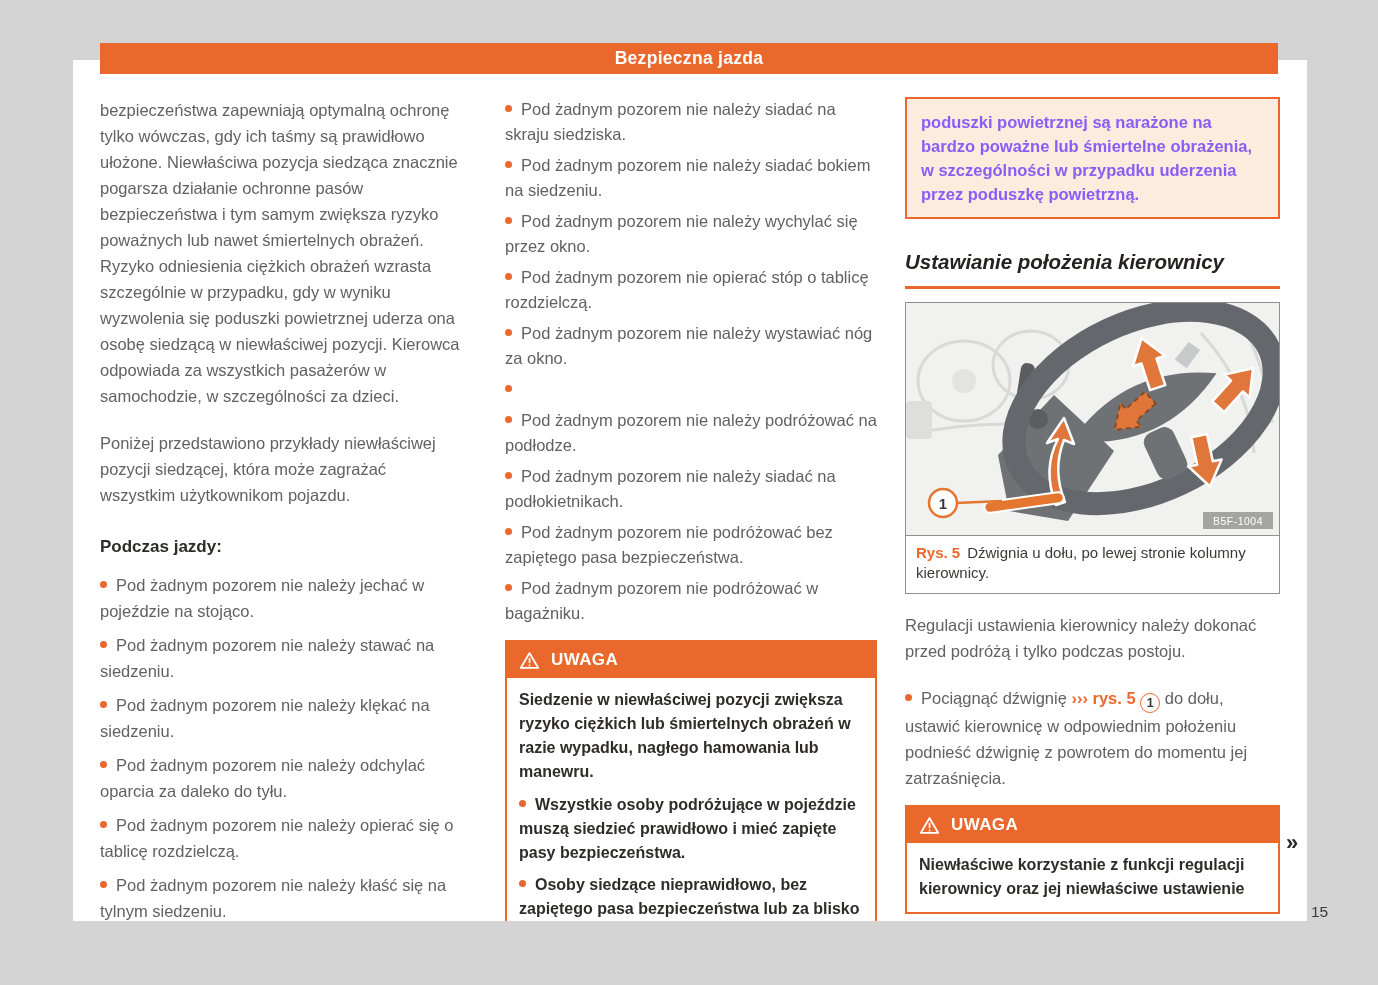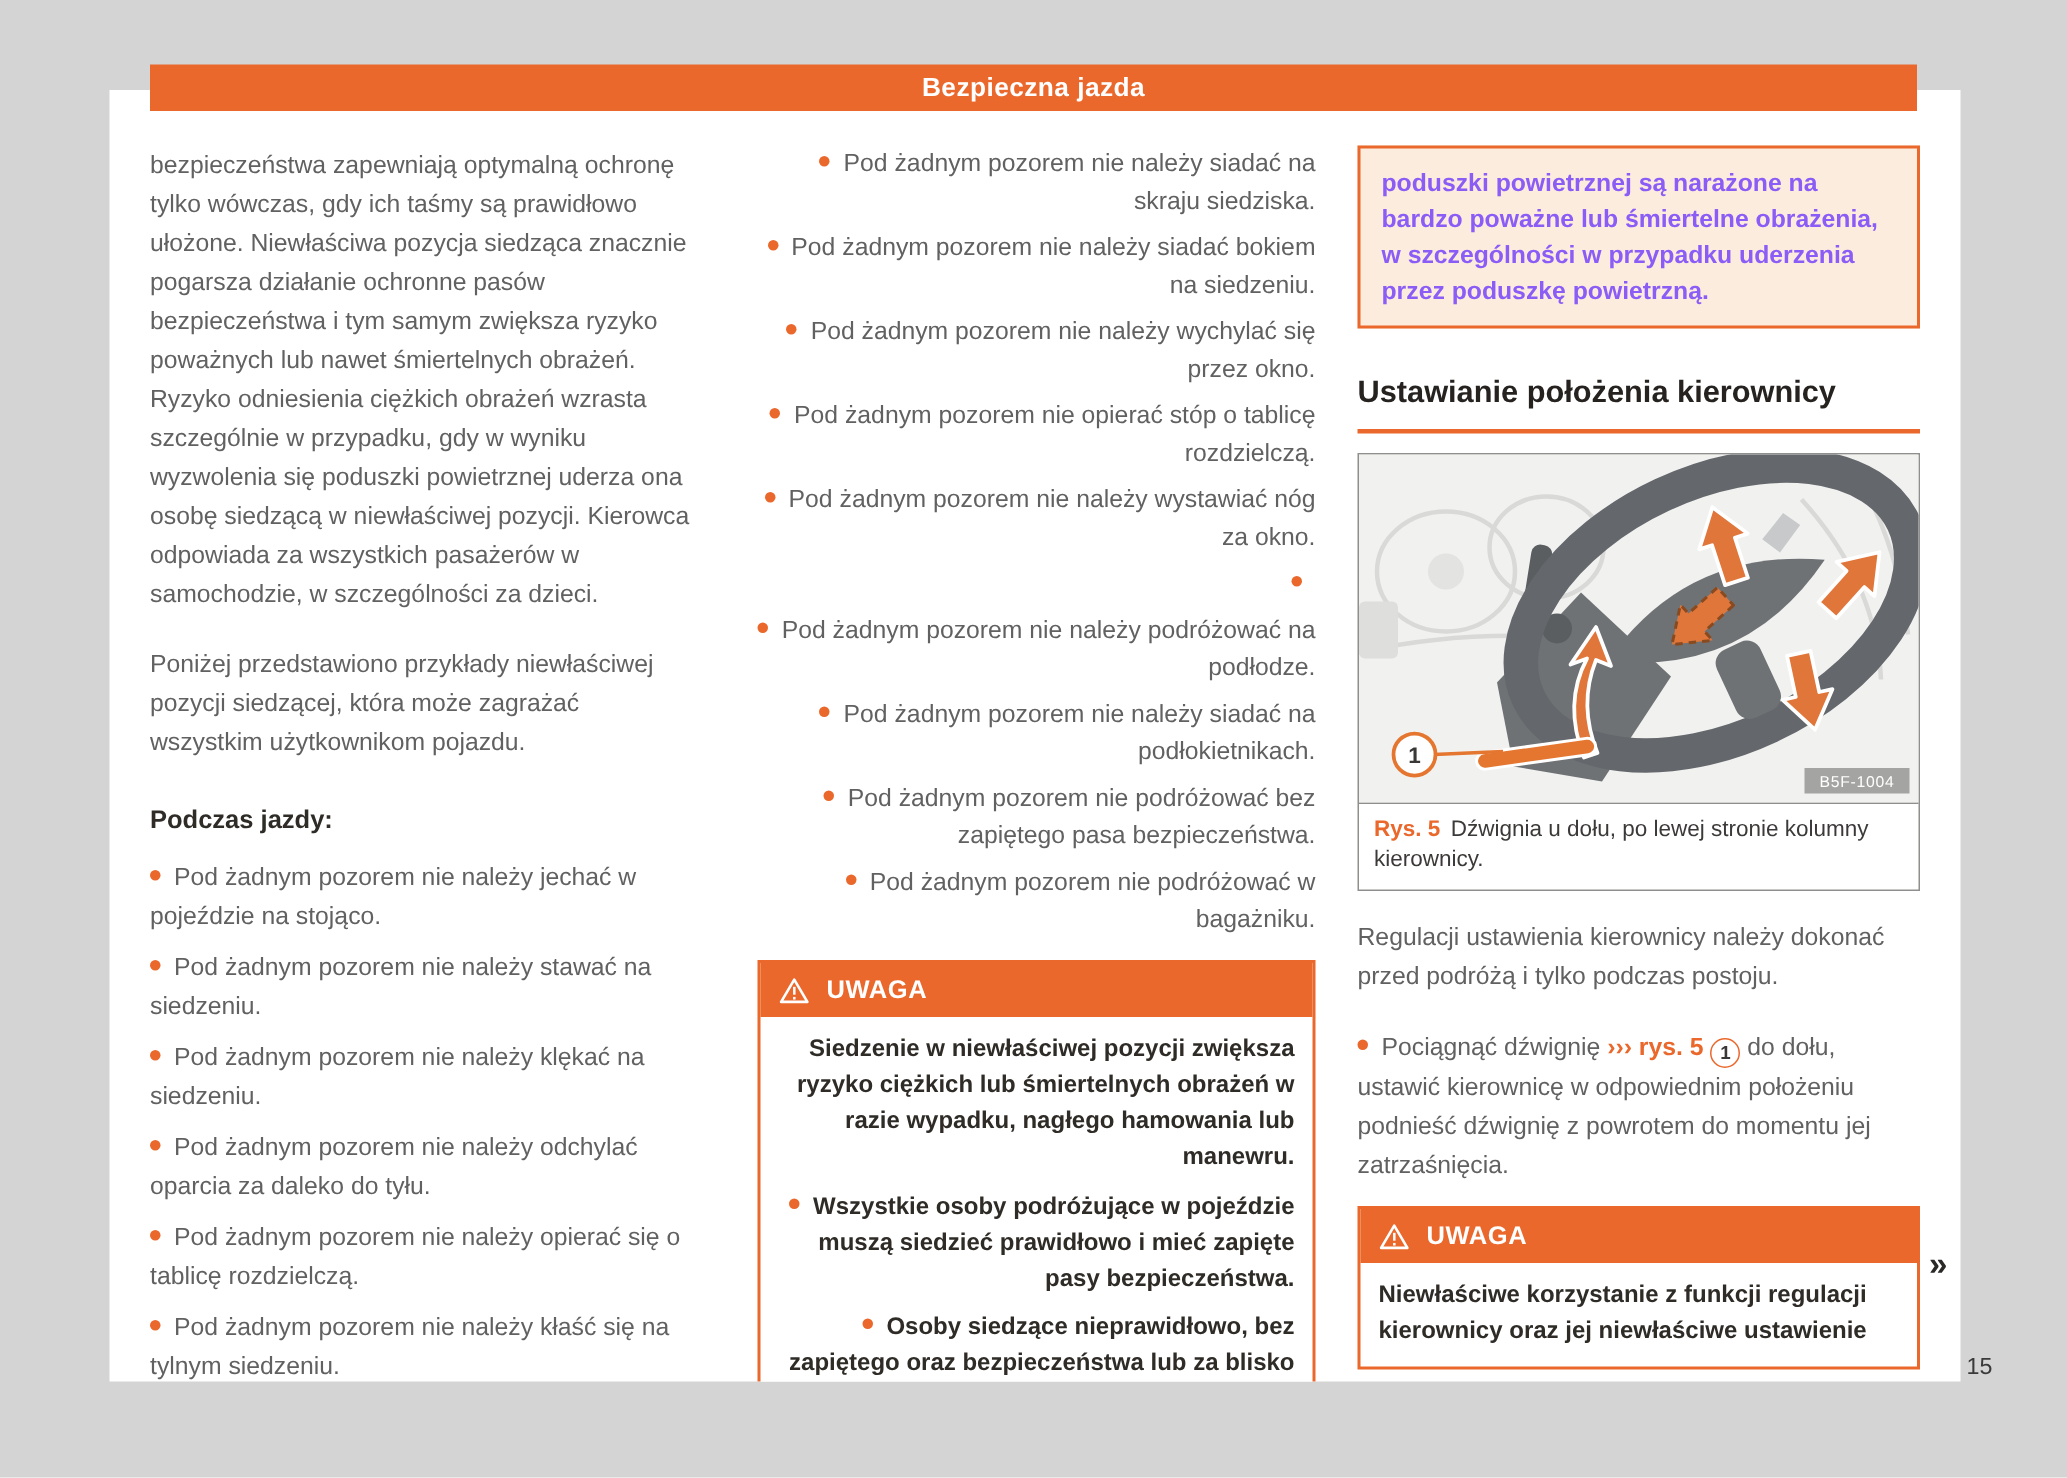--- a/index.html
+++ b/index.html
@@ -3,41 +3,41 @@
 <meta charset="utf-8">
 <style>
   html,body{margin:0;padding:0;}
   body{background:#d4d4d4;font-family:"Liberation Sans","DejaVu Sans",sans-serif;}
   .canvas{position:relative;width:1378px;height:921px;background:#d4d4d4;overflow:hidden;}
   .page{position:absolute;left:73px;top:60px;width:1234px;height:865px;background:#ffffff;overflow:hidden;}
   .header-bar{position:absolute;left:100px;top:43px;width:1178px;height:31px;background:#ea682c;
     color:#fff;font-size:17.5px;font-weight:700;text-align:center;line-height:31px;letter-spacing:.3px;z-index:5;}
   .col{position:absolute;z-index:2;}
   .col1{left:100px;top:97px;width:362px;}
-  .col2{left:505px;top:97px;width:372px;text-align:right;}
+  .col2{left:505px;top:97px;width:372px;}
   .col3{left:905px;top:97px;width:375px;}
   .body-text{font-size:16.5px;line-height:26px;color:#616161;}
   .col p{margin:0 0 21px;}
   .subhead{font-size:17px;font-weight:700;color:#2f2c28;margin:26px 0 12px;}
   .b{margin:0 0 8px;font-size:16.5px;line-height:26px;color:#616161;}
   .col2 .b{margin-bottom:6px;line-height:25px;}
   .dot{display:inline-block;width:7px;height:7px;border-radius:50%;background:#ea682c;margin-right:9px;vertical-align:3px;}
   
   .wbox{border:2px solid #ea682c;background:#ffffff;margin-top:14px;}
   .wbox-head{display:flex;align-items:center;gap:11px;background:#ea682c;color:#fff;
     font-size:17px;font-weight:700;padding:5px 12px;letter-spacing:.4px;}
   .wbox-body{padding:10px 12px 11px;color:#2f2c28;font-weight:700;font-size:16px;line-height:24px;}
   .wbox-body p{margin:0 0 9px;}
   .wbox-body .b{color:#2f2c28;font-weight:700;font-size:16px;line-height:24px;margin-bottom:8px;}
   .wbox-body .b:last-child{margin-bottom:0;}
   
   .callout-box{border:2px solid #ea682c;background:#fcecdd;padding:11px 14px;
     font-size:16.5px;line-height:24px;font-weight:700;color:#8b5cf6;}
   .section-head{margin-top:30px;font-size:20.5px;font-weight:700;color:#262220;
-    padding-bottom:11px;border-bottom:3px solid #ea682c;}
+    padding-bottom:11px;border-bottom:3px solid #ea682c;font-style:italic;}
   .figure{margin-top:13px;border:1px solid #8f8f8d;background:#fff;}
   .figure svg{display:block;width:100%;height:232px;border-bottom:1px solid #8f8f8d;}
   .figure-caption{padding:7px 10px 10px;font-size:15px;line-height:20px;color:#3c3a38;}
   .fig-label{color:#ea682c;font-weight:700;margin-right:7px;}
   .col3 .para{margin-top:18px;}
   .col3 .step{margin-top:13px;}
   .orange-ref{color:#ea682c;font-weight:700;}
   .circ-num{display:inline-block;width:18px;height:18px;border:1.5px solid #ea682c;border-radius:50%;
     text-align:center;font-size:12.5px;line-height:18px;color:#3a3836;font-weight:700;vertical-align:-3px;}
   .cont-marker{position:absolute;left:1286px;top:830px;font-size:22px;font-weight:700;color:#2b2927;z-index:6;}
@@ -82,21 +82,21 @@
         <svg width="21" height="19" viewBox="0 0 24 21">
           <path d="M12 2 L22 19 L2 19 Z" fill="none" stroke="#fff" stroke-width="2" stroke-linejoin="round"></path>
           <rect x="11.1" y="7.5" width="1.9" height="6" fill="#fff"></rect>
           <rect x="11.1" y="15.2" width="1.9" height="2" fill="#fff"></rect>
         </svg>
         <span>UWAGA</span>
       </div>
       <div class="wbox-body">
         <p>Siedzenie w niewłaściwej pozycji zwiększa ryzyko ciężkich lub śmiertelnych obrażeń w razie wypadku, nagłego hamowania lub manewru.</p>
         <div class="b"><span class="dot"></span><span>Wszystkie osoby podróżujące w pojeździe muszą siedzieć prawidłowo i mieć zapięte pasy bezpieczeństwa.</span></div>
-        <div class="b"><span class="dot"></span><span>Osoby siedzące nieprawidłowo, bez zapiętego oraz bezpieczeństwa lub za blisko</span></div>
+        <div class="b"><span class="dot"></span><span>Osoby siedzące nieprawidłowo, bez zapiętego pasa bezpieczeństwa lub za blisko</span></div>
       </div>
     </div>
   </div>
 
   <div class="col col3 body-text">
     <div class="callout-box">poduszki powietrznej są narażone na bardzo poważne lub śmiertelne obrażenia, w szczególności w przypadku uderzenia przez poduszkę powietrzną.</div>
 
     <div class="section-head">Ustawianie położenia kierownicy</div>
 
     <div class="figure">

